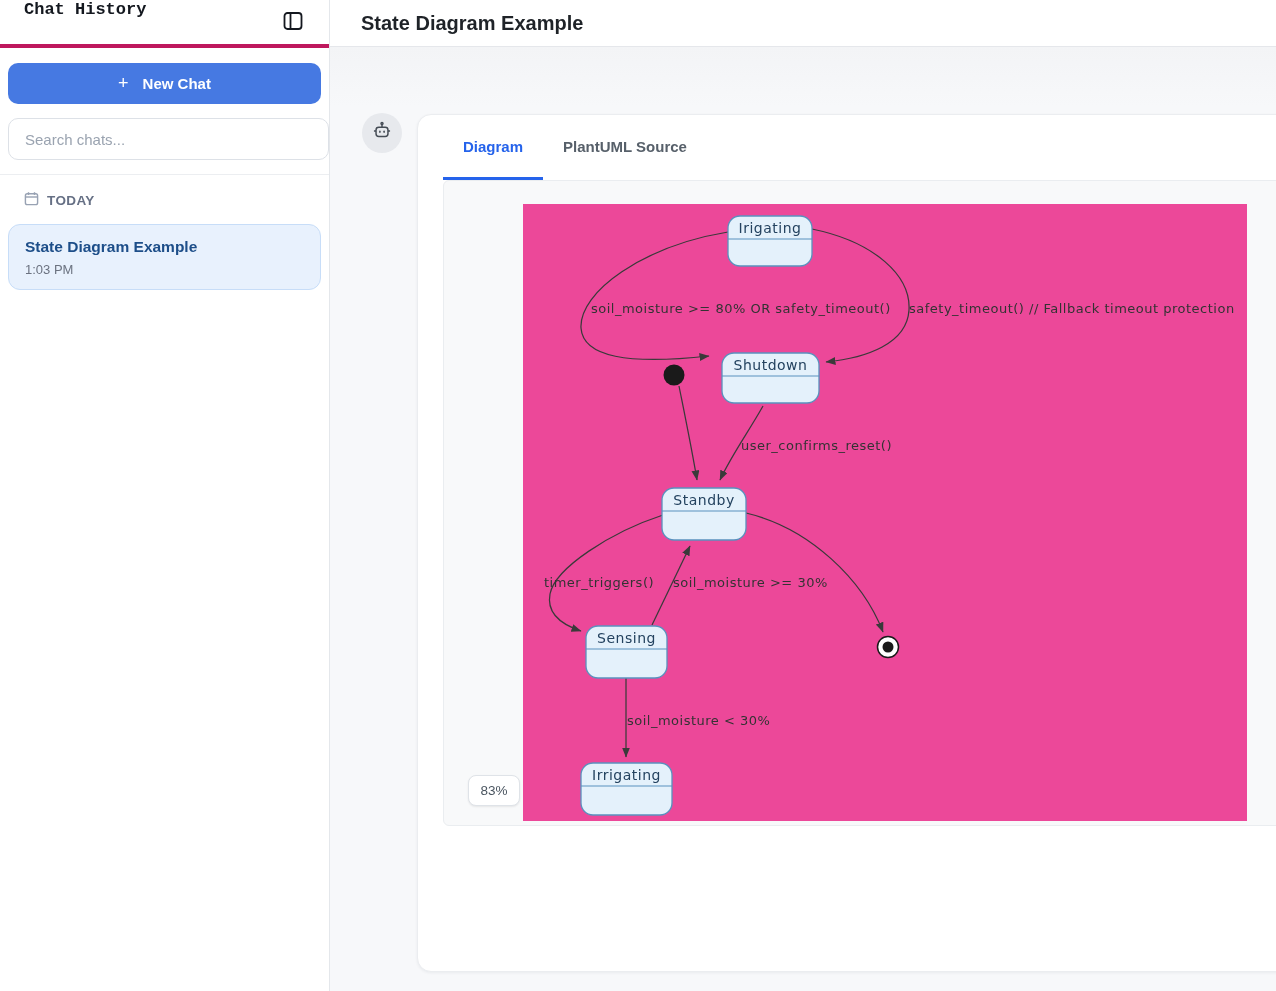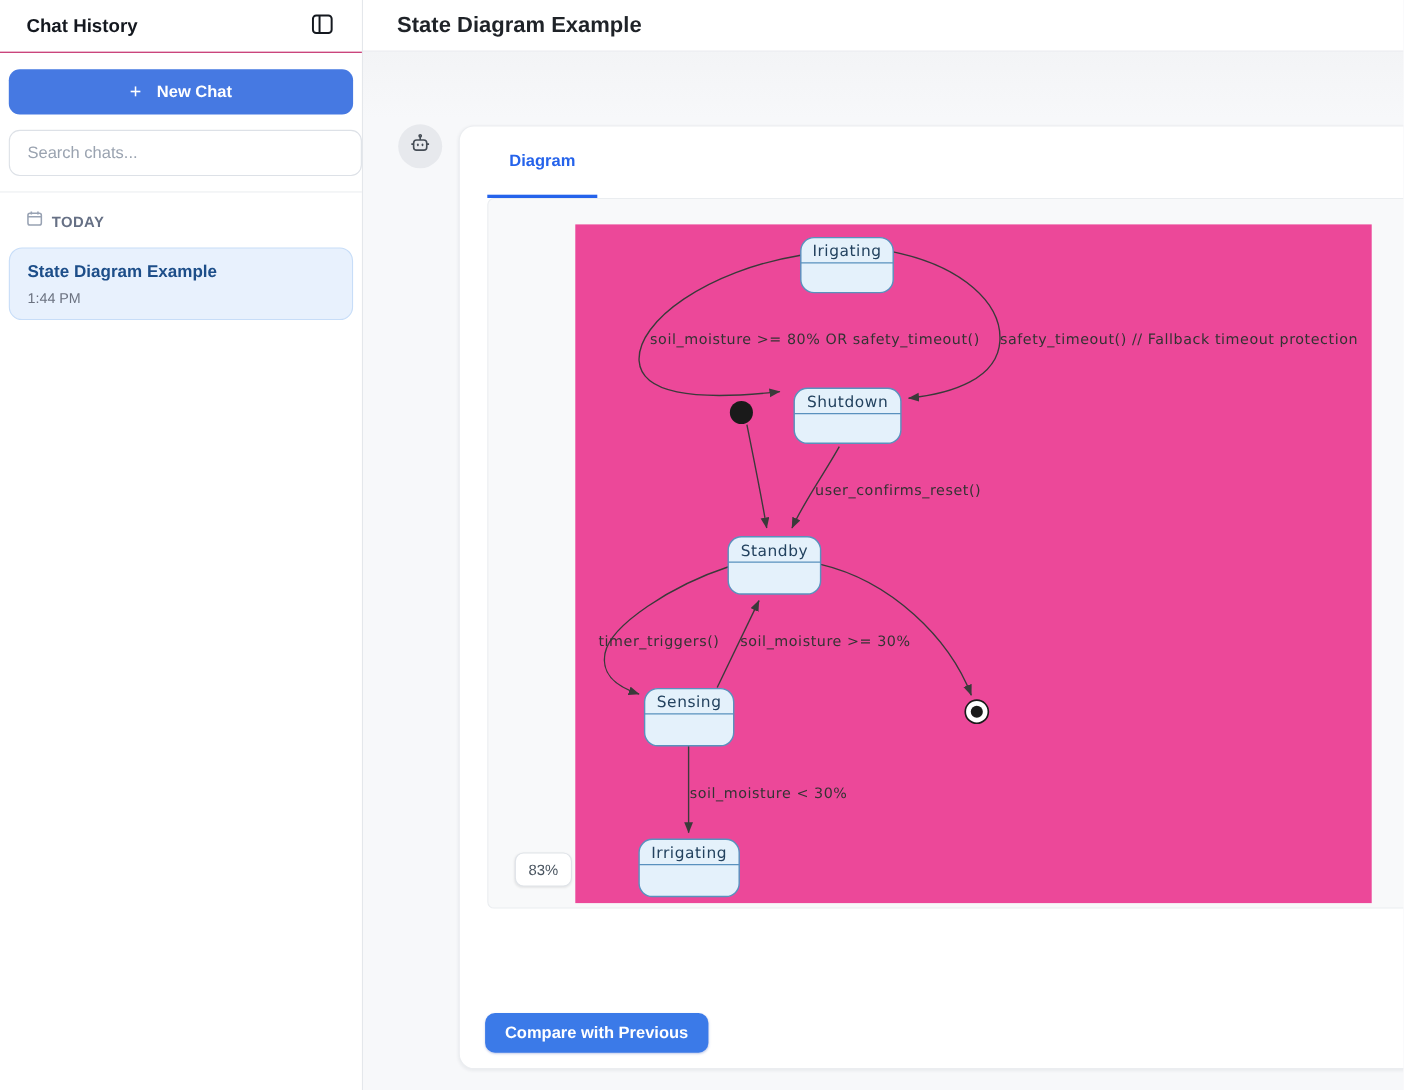--- a/index.html
+++ b/index.html
@@ -1,21 +1,21 @@
 <!DOCTYPE html>
 <html><head>
 <meta charset="utf-8">
 <style>
   * { margin:0; padding:0; box-sizing:border-box; }
   html,body { width:1276px; height:991px; overflow:hidden; }
   body { display:flex; font-family:"Liberation Sans", sans-serif; background:#f5f6f8; color:#1f2328; }
 
   
   .sidebar { width:330px; min-width:330px; background:#fff; border-right:1px solid #e4e7eb; display:flex; flex-direction:column; }
-  .sb-header { height:48px; display:flex; align-items:center; justify-content:space-between; padding:0 24px 0 24px; border-bottom:1px solid #be185d; }
+  .sb-header { height:48px; display:flex; justify-content:space-between; padding:0 24px 0 24px; border-bottom:4px solid #be185d;font-family:Liberation Mono, monospace; }
   .sb-title { font-size:17px; font-weight:700; color:#14181f; }
   .icon-btn { background:none; border:none; cursor:pointer; display:flex; align-items:center; justify-content:center; padding:2px; }
   .new-chat { margin:15px 8px 0 8px; height:41px; border:none; border-radius:10px; background:#4679e2; color:#fff; font-size:15px; font-weight:700; cursor:pointer; display:flex; align-items:center; justify-content:center; gap:14px; font-family:inherit; }
   .new-chat .plus { font-size:18px; font-weight:400; }
   .search { margin:14px 0 0 8px; height:42px; border:1px solid #dde1e7; border-radius:10px; padding:0 16px; font-size:15px; color:#333; outline:none; font-family:inherit; }
   .search::placeholder { color:#9aa3b0; }
   .sb-div { border-bottom:1px solid #eceef1; margin-top:14px; }
   .section-row { display:flex; align-items:center; gap:8px; padding:16px 24px 0 24px; color:#667085;text-align:right; }
   .section-label { font-size:13.5px; font-weight:700; letter-spacing:.4px; }
   .chat-item { margin:14px 8px 0 8px; background:#e8f1fd; border:1px solid #c7ddf8; border-radius:12px; padding:13px 16px 12px 16px; cursor:pointer; }
@@ -80,21 +80,21 @@
         <line x1="4.8" y1="1.3" x2="4.8" y2="4.2"></line>
         <line x1="11.2" y1="1.3" x2="11.2" y2="4.2"></line>
         <line x1="1.5" y1="6.4" x2="14.5" y2="6.4"></line>
       </svg>
     </span>
     <span class="section-label">TODAY</span>
   </div>
 
   <div class="chat-item">
     <div class="chat-item-title">State Diagram Example</div>
-    <div class="chat-item-time">1:44 PM</div>
+    <div class="chat-item-time">1:03 PM</div>
   </div>
 </aside>
 
 <main class="main">
   <div class="topbar">
     <span class="page-title">State Diagram Example</span>
   </div>
 
   <div class="content">
 
@@ -109,20 +109,21 @@
           <rect x="8.9" y="11.4" width="1.6" height="2.8" rx="0.8" fill="#454c55" stroke="none"></rect>
           <rect x="13.5" y="11.4" width="1.6" height="2.8" rx="0.8" fill="#454c55" stroke="none"></rect>
         </svg>
       </span>
     </div>
 
     <section class="card">
 
       <div class="tab-row">
         <button class="tab active">Diagram</button>
+        <button class="tab">PlantUML Source</button>
       </div>
 
       <div class="diagram-viewer">
         <div class="canvas">
           <svg width="724" height="617" viewBox="0 0 724 617">
             <defs>
               <marker id="arr" markerWidth="11" markerHeight="9" refX="9.5" refY="4" orient="auto" markerUnits="userSpaceOnUse">
                 <path d="M0,0 L10,4 L0,8 z" fill="#3a3a3a"></path>
               </marker>
             </defs>
@@ -173,17 +174,16 @@
             <text class="tr-label" x="218" y="246">user_confirms_reset()</text>
             <text class="tr-label" x="21" y="383">timer_triggers()</text>
             <text class="tr-label" x="150" y="383">soil_moisture &gt;= 30%</text>
             <text class="tr-label" x="104" y="521">soil_moisture &lt; 30%</text>
           </svg>
         </div>
 
         <div class="zoom-badge">83%</div>
       </div>
 
-      <button class="compare-btn">Compare with Previous</button>
     </section>
 
   </div>
 </main>
 
 </body></html>

